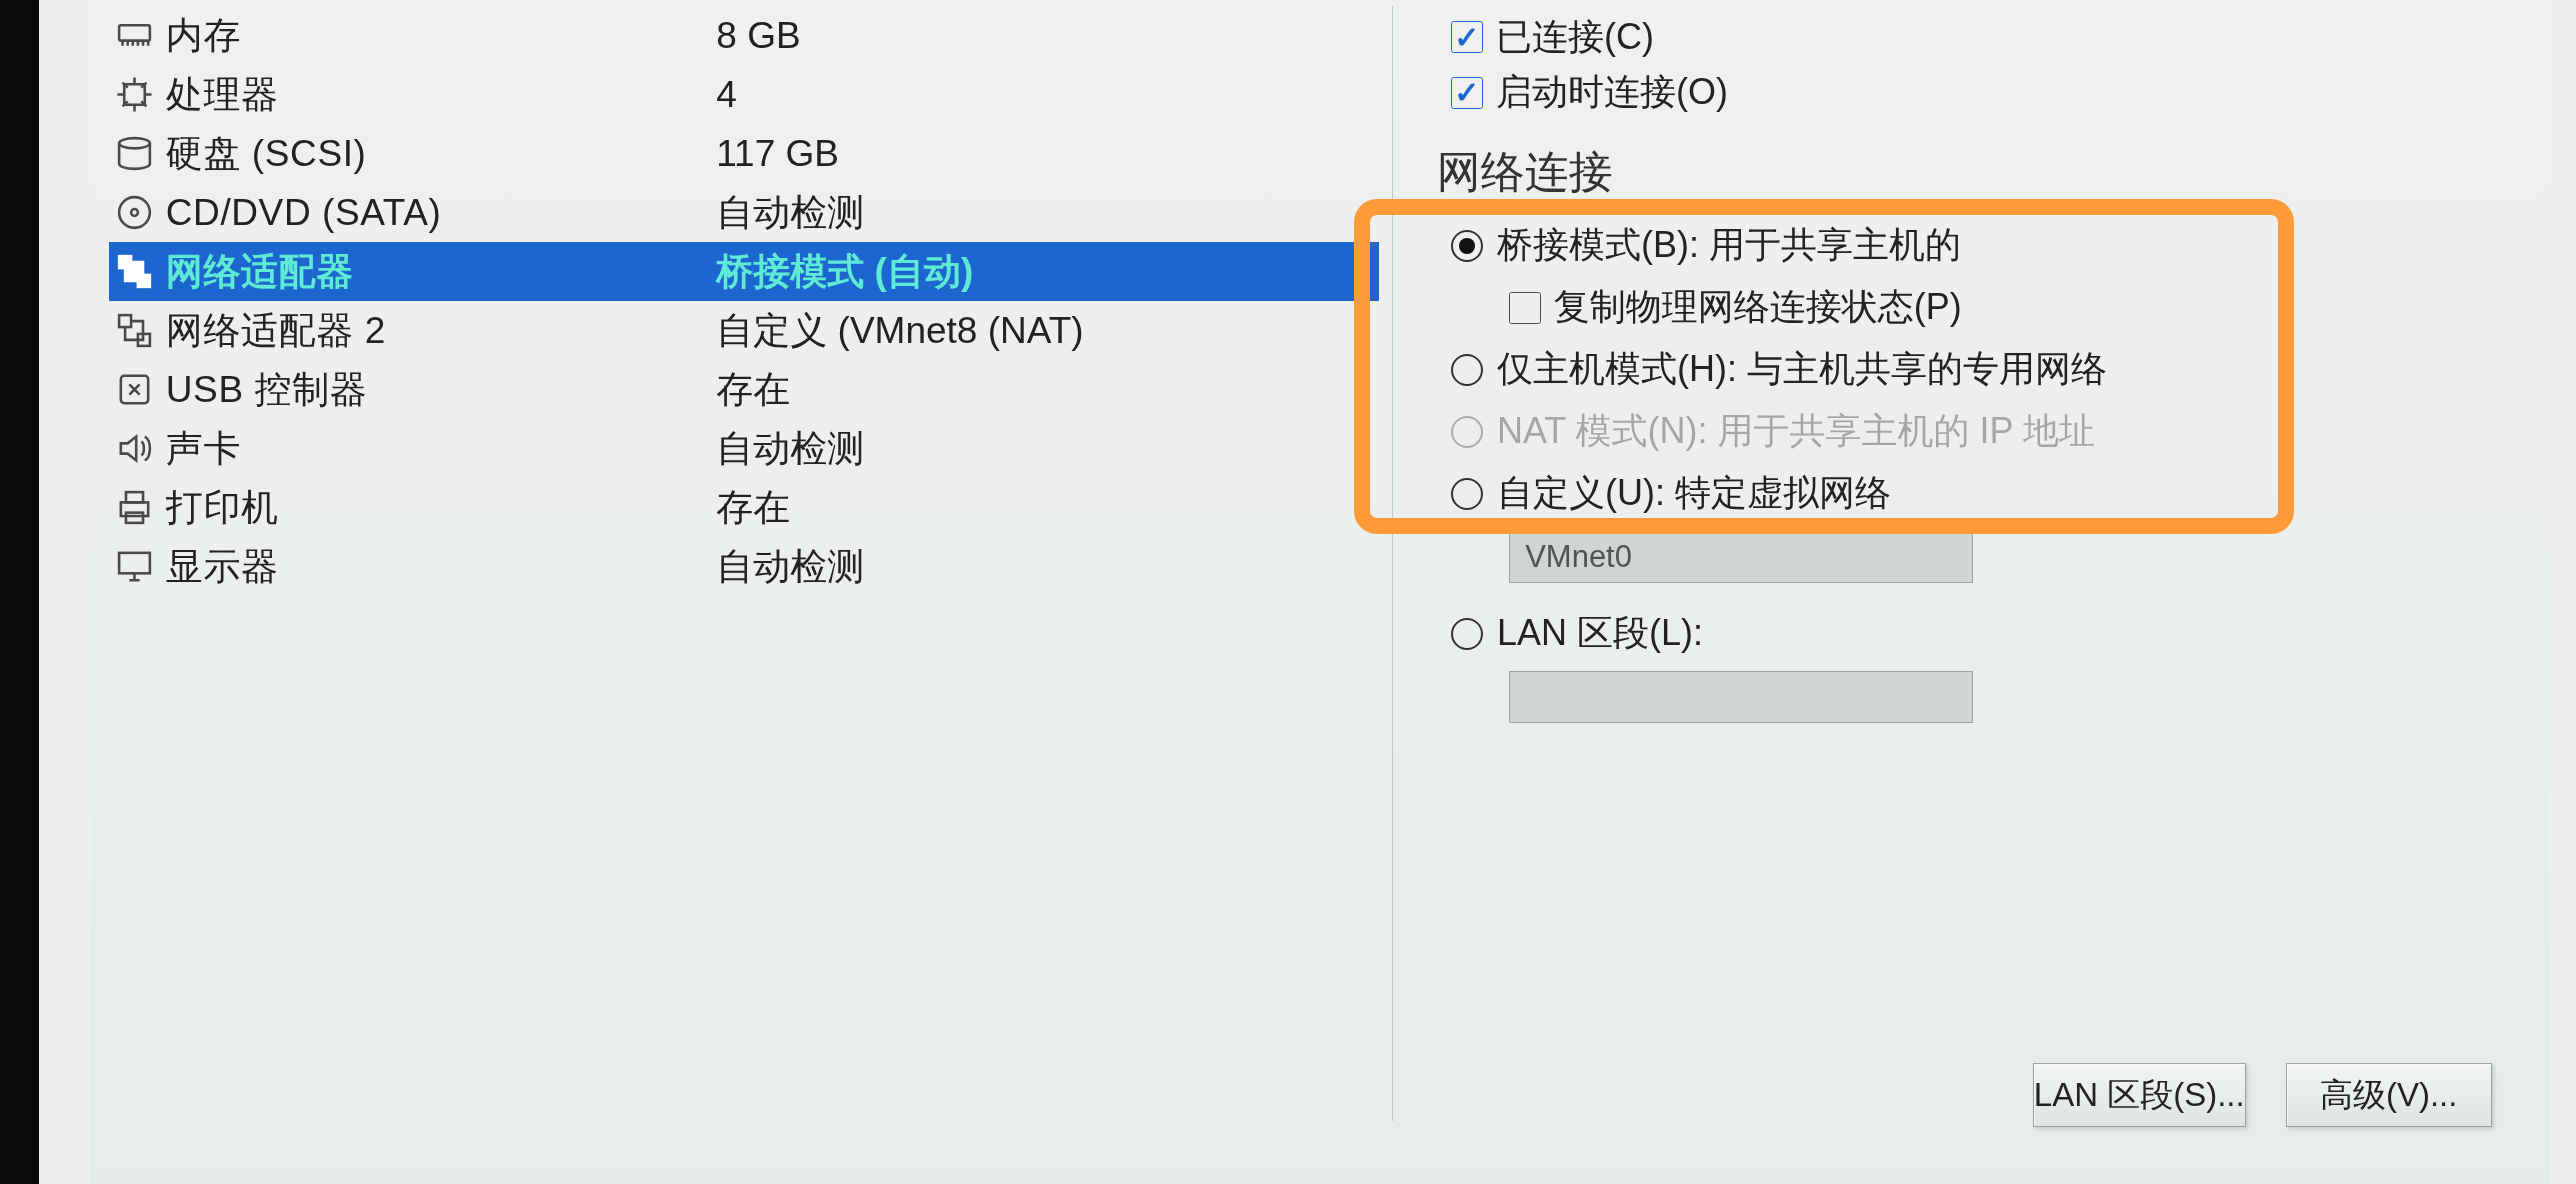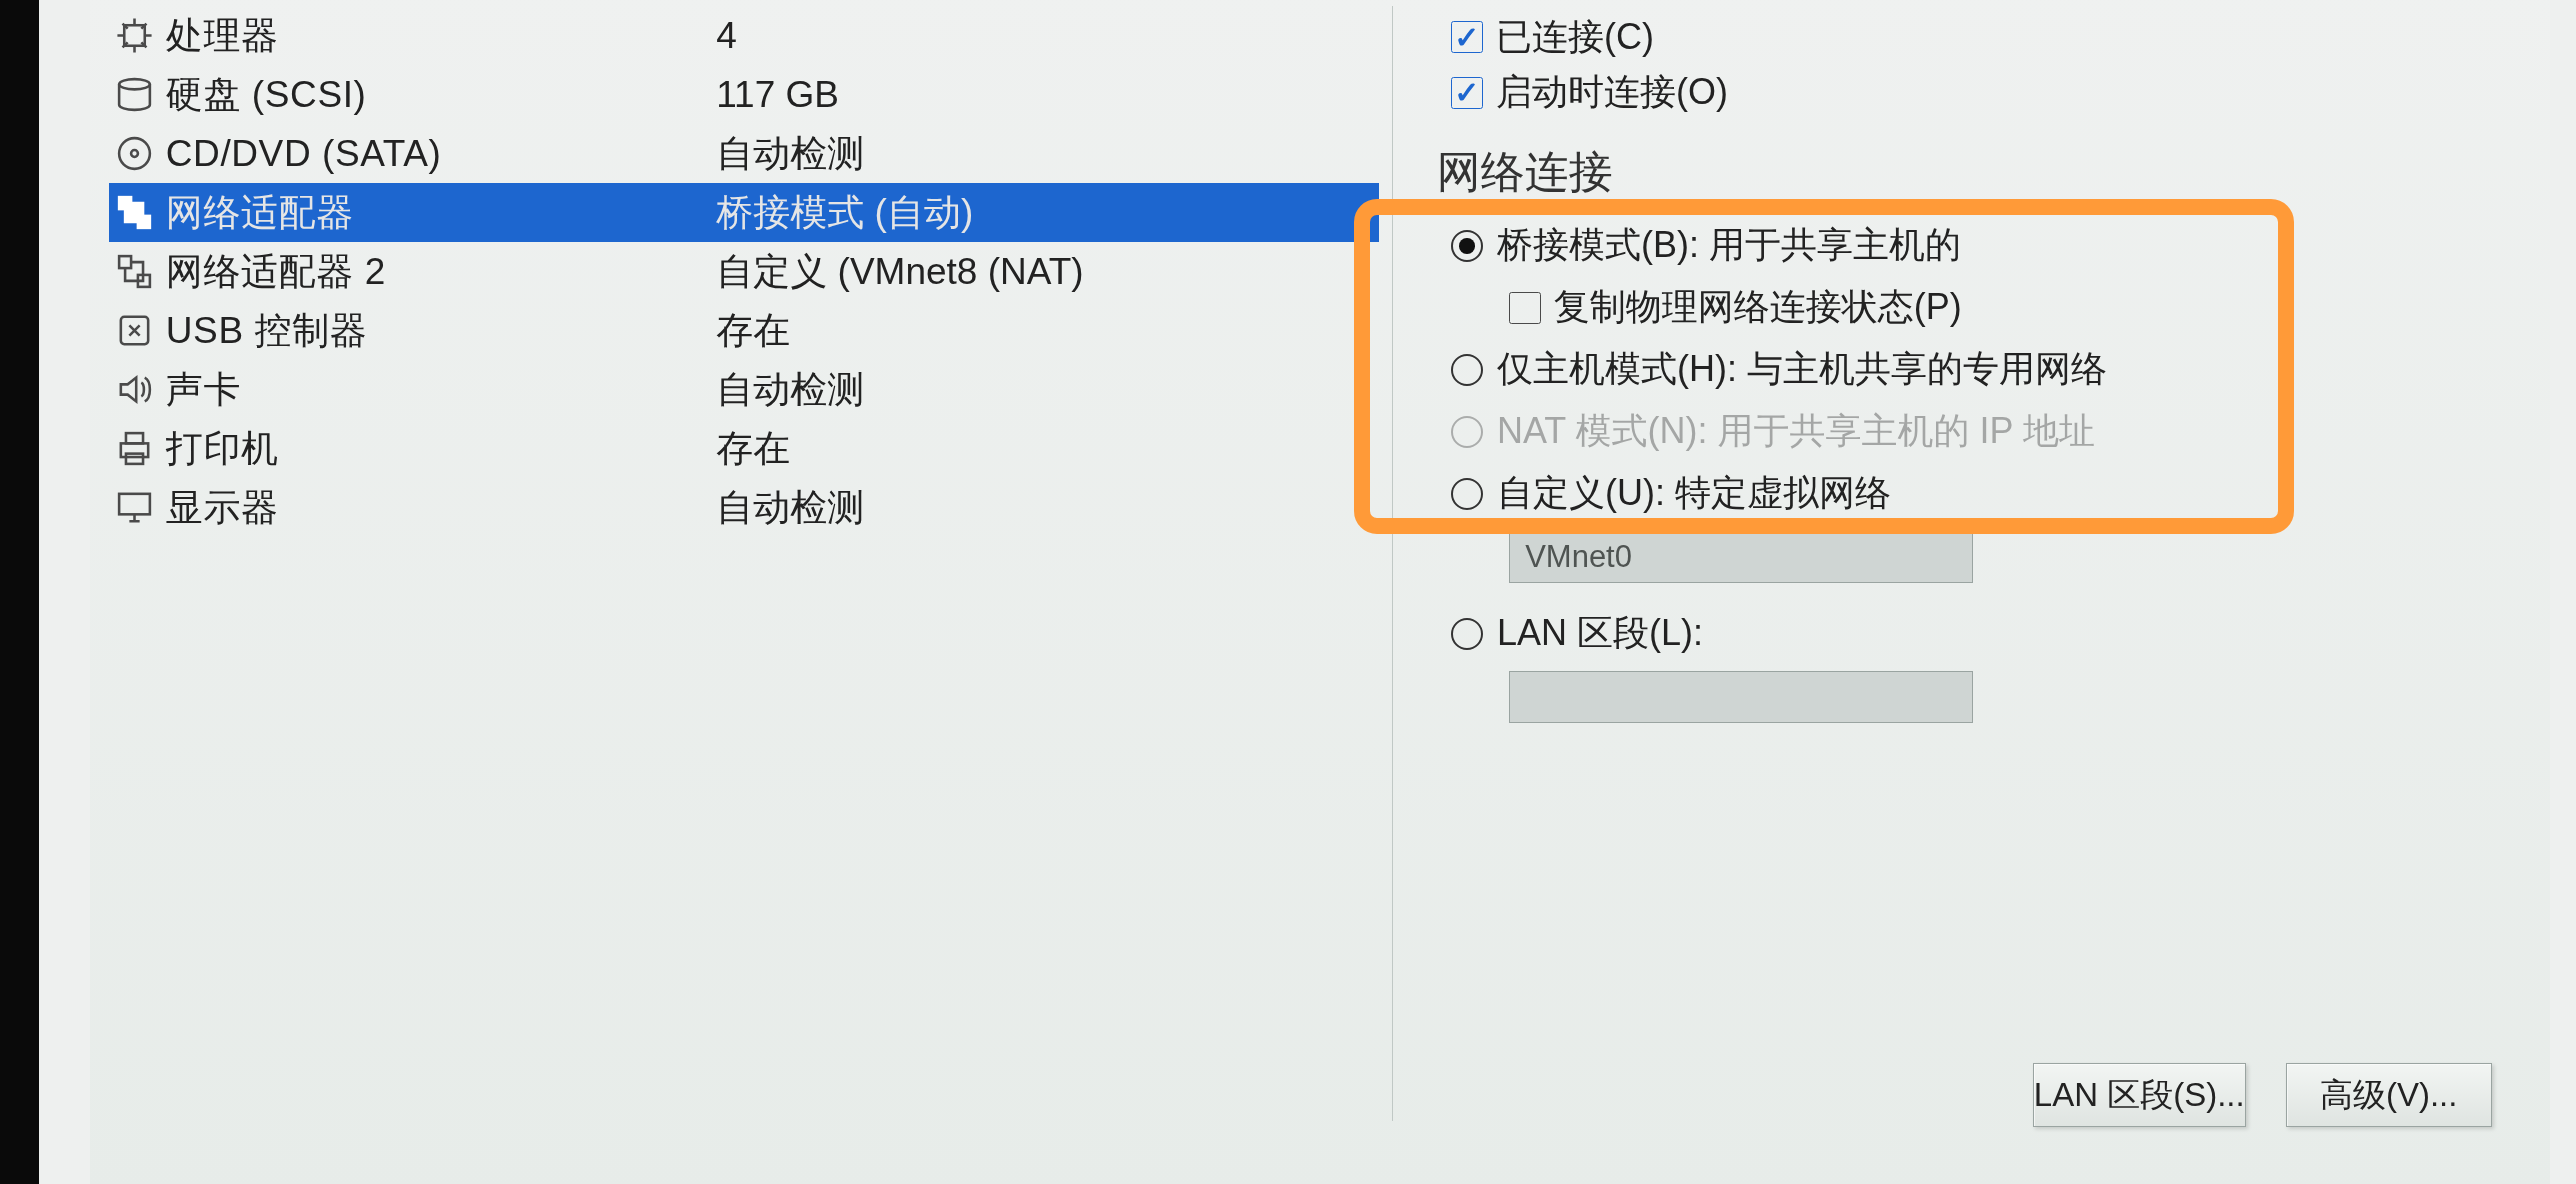--- a/index.html
+++ b/index.html
@@ -44,21 +44,22 @@
   }
   .hw-list { width: 100%; }
   .hw-row {
     display: flex;
     align-items: center;
     height: 59px;
     padding: 0 13px 0 5.2px;
   }
   .hw-row.selected {
     background: #1d66cf;
-    color: #e5e5e5;
+    color: #5eead4;
+    font-weight: bold;
   }
   .hw-row.selected .hw-icon svg { stroke:#fff; fill:#fff; }
   .hw-icon {
     width: 41px; height:41px;
     flex:0 0 41px;
     display:flex;align-items:center;justify-content:center;
     margin-right: 10.3px;
   }
   .hw-icon svg { stroke:#4a4a4a; stroke-width:3; fill:none; }
   .hw-label { flex: 0 0 44%; font-size: 37px; letter-spacing:0.6px; }
@@ -142,20 +143,30 @@
 </head>
 <body>
 
 <div class="viewport" id="vp" style="transform: scale(1);">
 <div class="outer-frame"></div>
 <div class="dialog">
 
   <div class="hw-panel">
     <div class="hw-list">
 
+      <div class="hw-row">
+        <span class="hw-icon">
+          <svg viewBox="0 0 48 48">
+                <rect x="6" y="12" width="36" height="18" rx="2"></rect>
+                <path d="M10 30v6M16 30v6M22 30v6M28 30v6M34 30v6M40 30v6"></path>
+              </svg>
+        </span>
+        <span class="hw-label">内存</span>
+        <span class="hw-value">8 GB</span>
+      </div>
 
       <div class="hw-row">
         <span class="hw-icon">
           <svg viewBox="0 0 48 48">
                 <rect x="12" y="12" width="24" height="24"></rect>
                 <path d="M24 4v8M24 36v8M4 24h8M36 24h8M10 10l6 6M38 10l-6 6M10 38l6-6M38 38l-6-6"></path>
               </svg>
         </span>
         <span class="hw-label">处理器</span>
         <span class="hw-value">4</span>

